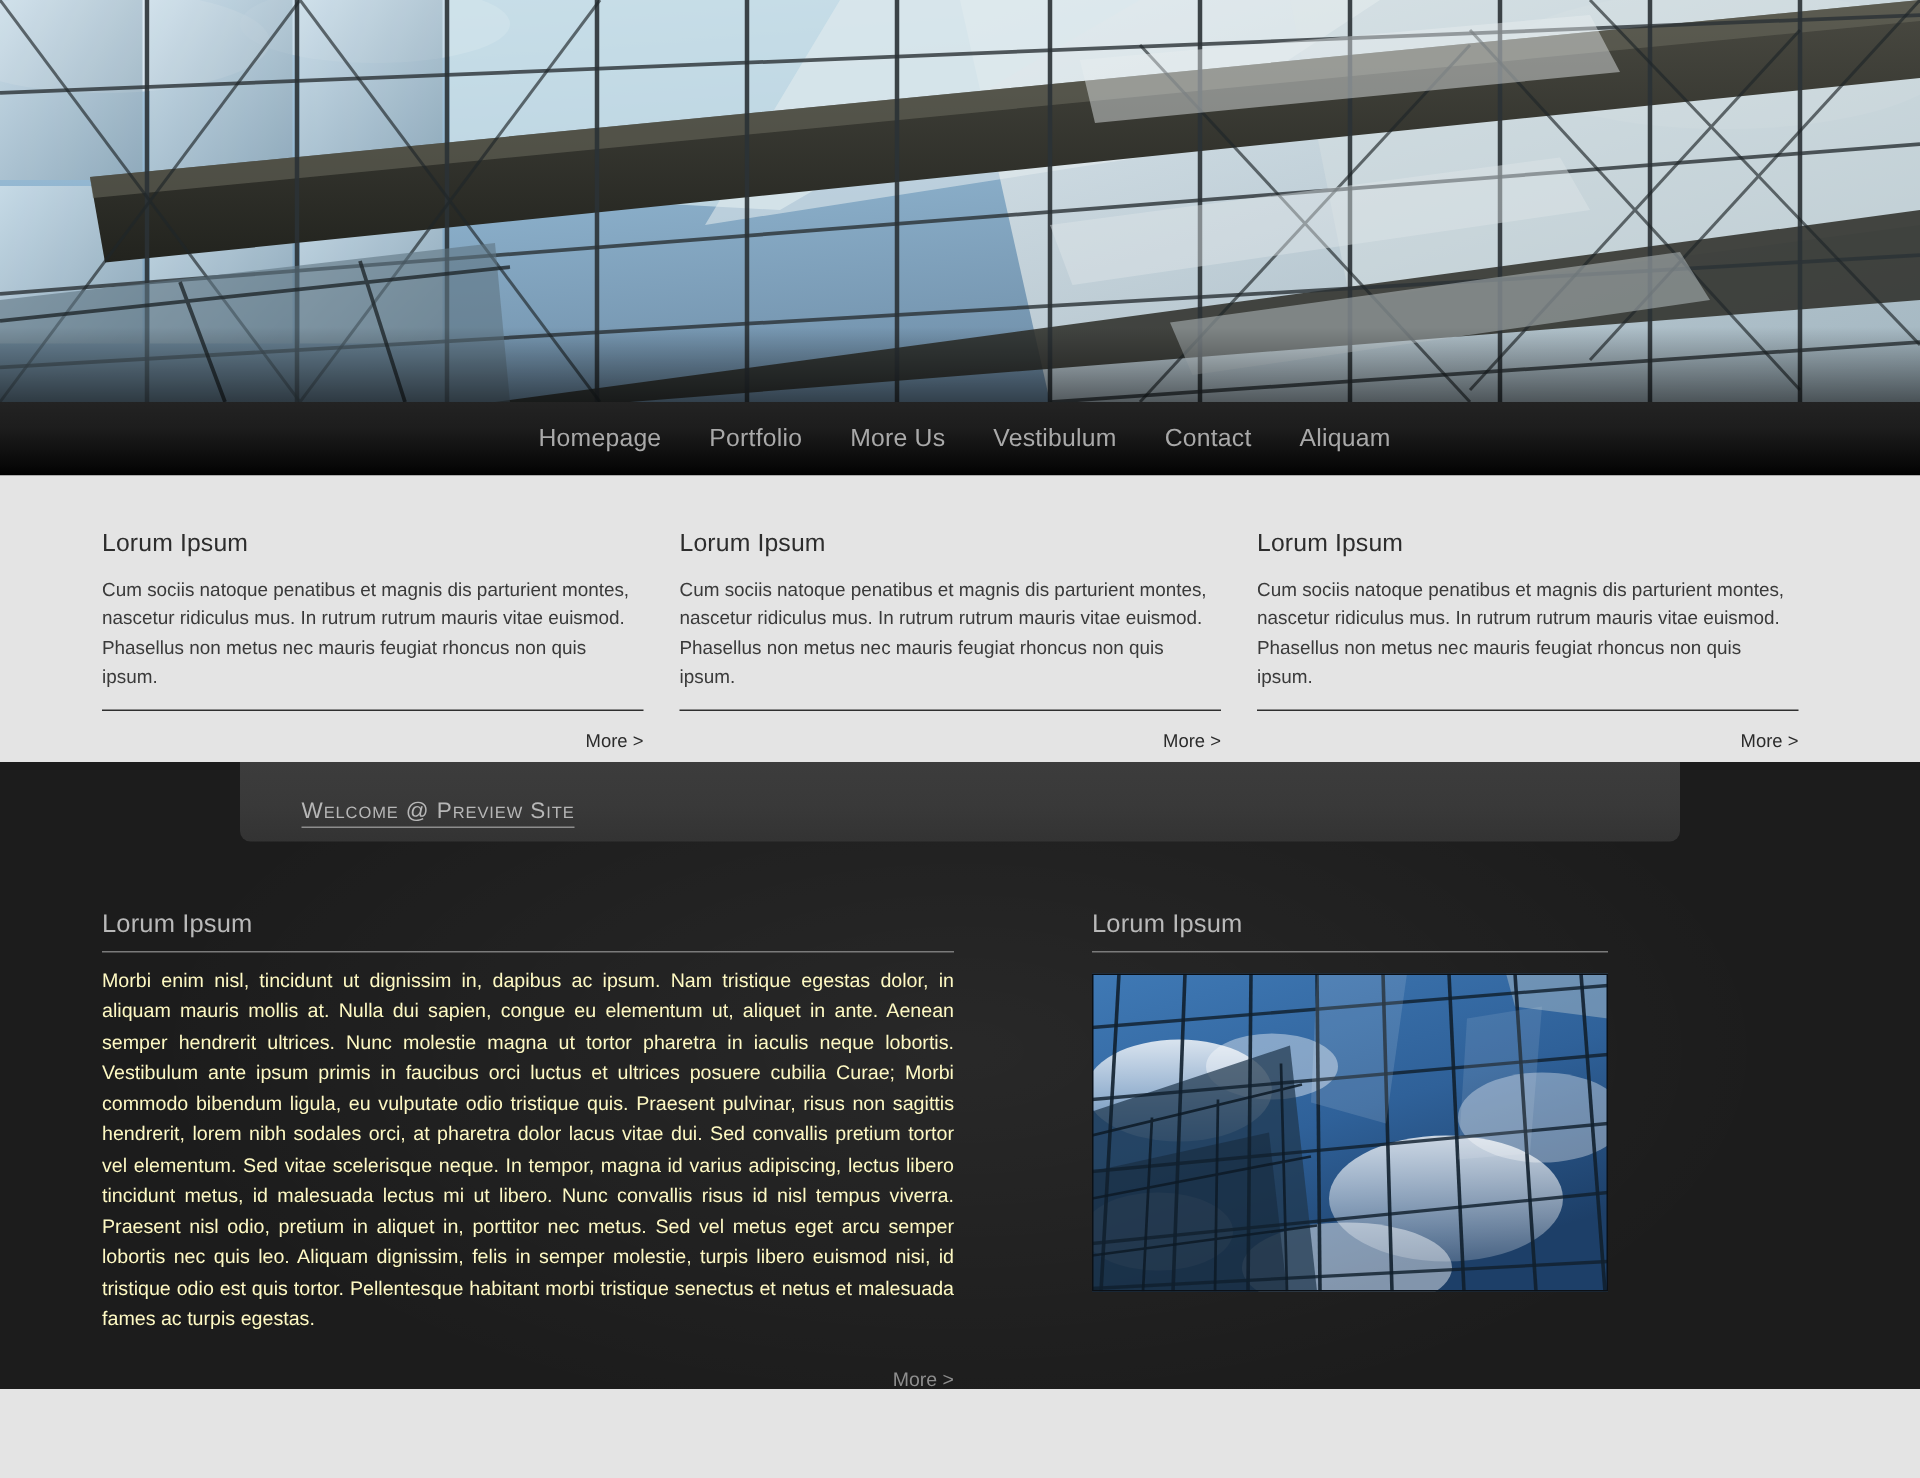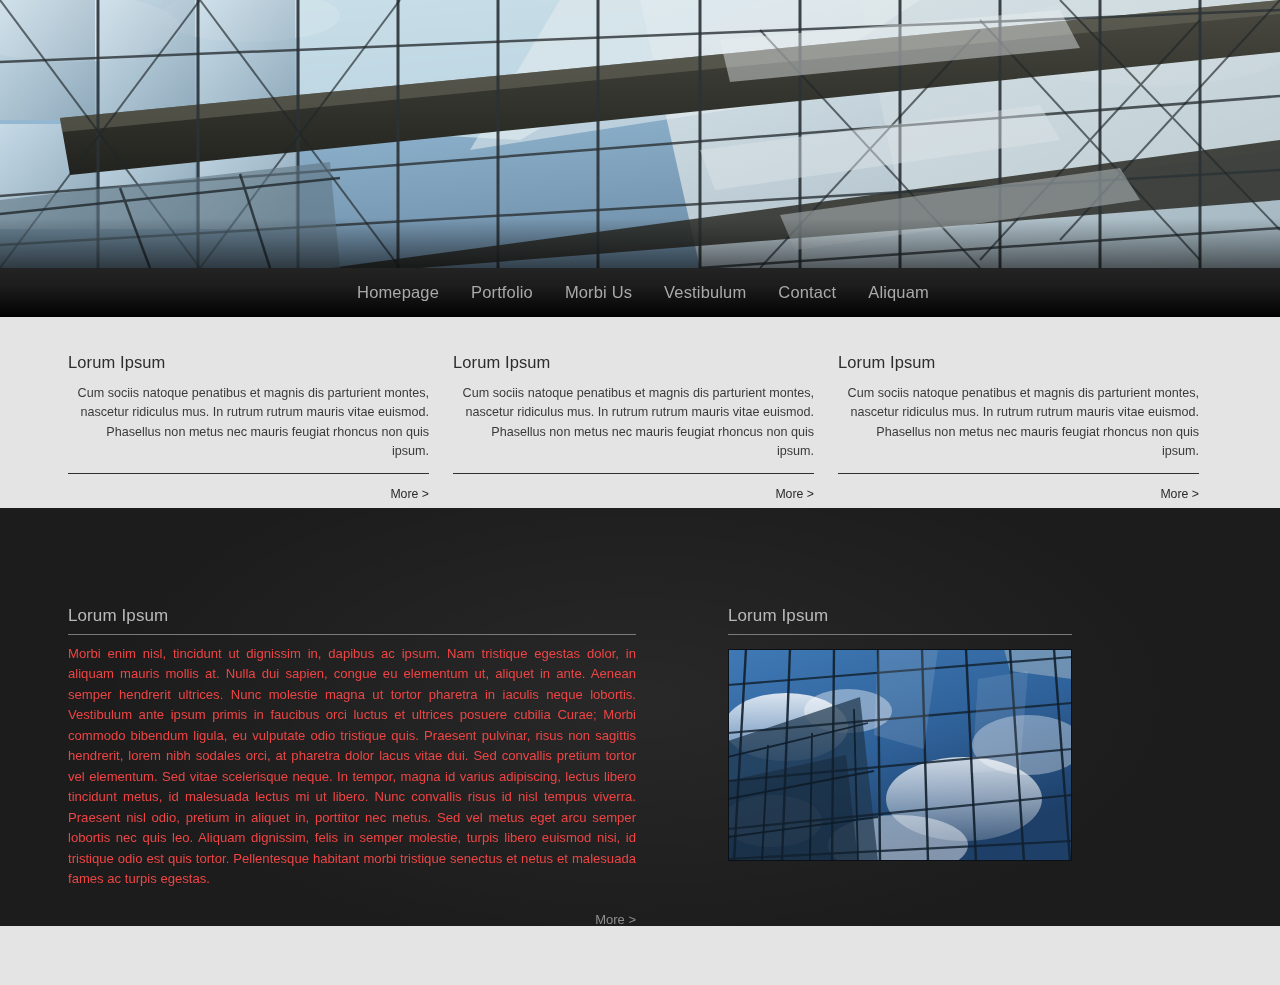--- a/index.html
+++ b/index.html
@@ -40,21 +40,20 @@
   }
   .features-inner{ width:1144px; display:flex; gap:24px; }
   .fcol{ width:361px; }
   .fcol h3{
     font-size:16.5px; font-weight:400; color:#2d2d2d;
     margin-bottom:12px; letter-spacing:.1px;
   }
   .fcol p{
     font-size:12.6px; line-height:1.54; color:#3a3a3a;
     margin-bottom:11px;
-    text-align:right;
   }
   .fcol .rule{ height:1px; background:#2f2f2f; width:100%; }
   .fcol .more{
     text-align:right; font-size:12.3px; color:#2b2b2b;
     margin-top:13px; cursor:pointer;
   }
 
   
   .dark{
     position:relative;
@@ -91,21 +90,21 @@
     display:flex; gap:92px;
   }
 
   .article{ width:568px; }
   .article h3{
     font-size:17px; font-weight:400; color:#b9b9b9;
     letter-spacing:.1px; margin-bottom:8px;
   }
   .article .rule{ height:1px; background:#7a7a7a; margin-bottom:9px; }
   .article p{
-    font-size:13.1px; line-height:1.565; color:#ef4444;
+    font-size:13.1px; line-height:1.565; color:#fef9c3;
     text-align:justify; hyphens:auto;
   }
   .article .more{
     text-align:right; font-size:13px; color:#8e8e8e;
     margin-top:22px; cursor:pointer;
   }
 
   .aside{ width:344px; }
   .aside h3{
     font-size:17px; font-weight:400; color:#b9b9b9;
@@ -228,21 +227,21 @@
     </g>
 
     <rect x="0" y="218" width="1280" height="50" fill="url(#navFade)"></rect>
   </svg>
 </div>
 
 <nav class="nav">
   <div class="nav-list">
     <a class="nav-item">Homepage</a>
     <a class="nav-item">Portfolio</a>
-    <a class="nav-item">Morbi Us</a>
+    <a class="nav-item">More Us</a>
     <a class="nav-item">Vestibulum</a>
     <a class="nav-item">Contact</a>
     <a class="nav-item">Aliquam</a>
   </div>
 </nav>
 
 <section class="features">
   <div class="features-inner">
 
     <div class="fcol">
@@ -264,20 +263,23 @@
       <p>Cum sociis natoque penatibus et magnis dis parturient montes, nascetur ridiculus mus. In rutrum rutrum mauris vitae euismod. Phasellus non metus nec mauris feugiat rhoncus non quis ipsum.</p>
       <div class="rule"></div>
       <div class="more">More &gt;</div>
     </div>
 
   </div>
 </section>
 
 <section class="dark">
 
+  <div class="welcome-bar">
+    <span class="welcome-text">Welcome @ Preview Site</span>
+  </div>
 
   <div class="dark-inner">
 
     <article class="article">
       <h3>Lorum Ipsum</h3>
       <div class="rule"></div>
       <p>Morbi enim nisl, tincidunt ut dignissim in, dapibus ac ipsum. Nam tristique egestas dolor, in aliquam mauris mollis at. Nulla dui sapien, congue eu elementum ut, aliquet in ante. Aenean semper hendrerit ultrices. Nunc molestie magna ut tortor pharetra in iaculis neque lobortis. Vestibulum ante ipsum primis in faucibus orci luctus et ultrices posuere cubilia Curae; Morbi commodo bibendum ligula, eu vulputate odio tristique quis. Praesent pulvinar, risus non sagittis hendrerit, lorem nibh sodales orci, at pharetra dolor lacus vitae dui. Sed convallis pretium tortor vel elementum. Sed vitae scelerisque neque. In tempor, magna id varius adipiscing, lectus libero tincidunt metus, id malesuada lectus mi ut libero. Nunc convallis risus id nisl tempus viverra. Praesent nisl odio, pretium in aliquet in, porttitor nec metus. Sed vel metus eget arcu semper lobortis nec quis leo. Aliquam dignissim, felis in semper molestie, turpis libero euismod nisi, id tristique odio est quis tortor. Pellentesque habitant morbi tristique senectus et netus et malesuada fames ac turpis egestas.</p>
       <div class="more">More &gt;</div>
     </article>
 

